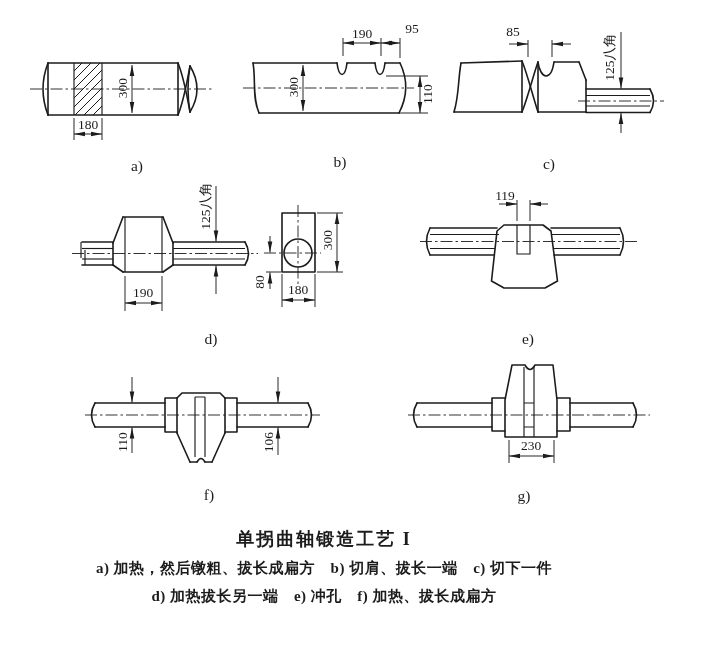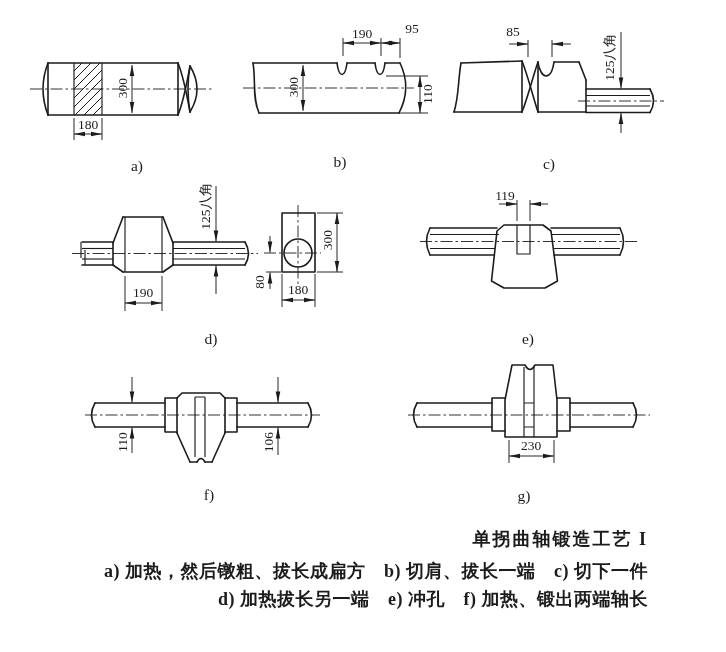--- a/index.html
+++ b/index.html
@@ -10,23 +10,23 @@
   .ol{stroke:#1c1c1c;stroke-width:1.6;fill:none;stroke-linejoin:round;stroke-linecap:round;}
   .il{stroke:#1c1c1c;stroke-width:1.15;fill:none;}
   .hl{stroke:#1c1c1c;stroke-width:1;fill:none;}
   .cl{stroke:#1c1c1c;stroke-width:.9;fill:none;stroke-dasharray:12 3 2.5 3;}
   .dl{stroke:#1c1c1c;stroke-width:.95;fill:none;}
   .ext{stroke:#1c1c1c;stroke-width:.95;fill:none;}
   text{fill:#1c1c1c;font-family:"Liberation Serif","DejaVu Serif",serif;}
   .dt{font-size:13.5px;text-anchor:middle;dominant-baseline:middle;}
   .lbl{font-size:15.5px;text-anchor:middle;dominant-baseline:middle;}
   
-  .cap{position:absolute;left:0;width:648px;text-align:right;font-weight:700;}
+  .cap{position:absolute;left:0;width:648px;text-align:center;font-weight:700;}
   .cap-title{top:527px;font-size:18px;letter-spacing:2px;}
-  .cap-line{font-size:18px;letter-spacing:.5px;}
+  .cap-line{font-size:15px;letter-spacing:.5px;}
   .cap-abc{top:559px;}
   .cap-def{top:587px;}
   .cap-g{top:615px;}
 </style>
 </head>
 <body>
 
 <div class="page">
 
 <svg width="726" height="524" viewBox="0 0 726 524">
@@ -269,15 +269,15 @@
     <text class="dt" x="531" y="447">230</text>
     <text class="lbl" x="524" y="497">g)</text>
   <path d="M0,0 L-11,-2.3 L-11,2.3 Z" transform="translate(554 456) rotate(0)" fill="#1c1c1c" stroke="none"></path>
         <path d="M0,0 L-11,-2.3 L-11,2.3 Z" transform="translate(509 456) rotate(180)" fill="#1c1c1c" stroke="none"></path>
       </g>
 
 </svg>
 
   <div class="cap cap-title">单拐曲轴锻造工艺 I</div>
   <div class="cap cap-line cap-abc">a) 加热，然后镦粗、拔长成扁方　b) 切肩、拔长一端　c) 切下一件</div>
-  <div class="cap cap-line cap-def">d) 加热拔长另一端　e) 冲孔　f) 加热、锻出两端轴长</div>
+  <div class="cap cap-line cap-def">d) 加热拔长另一端　e) 冲孔　f) 加热、拔长成扁方</div>
 
 </div>
 
 </body></html>

